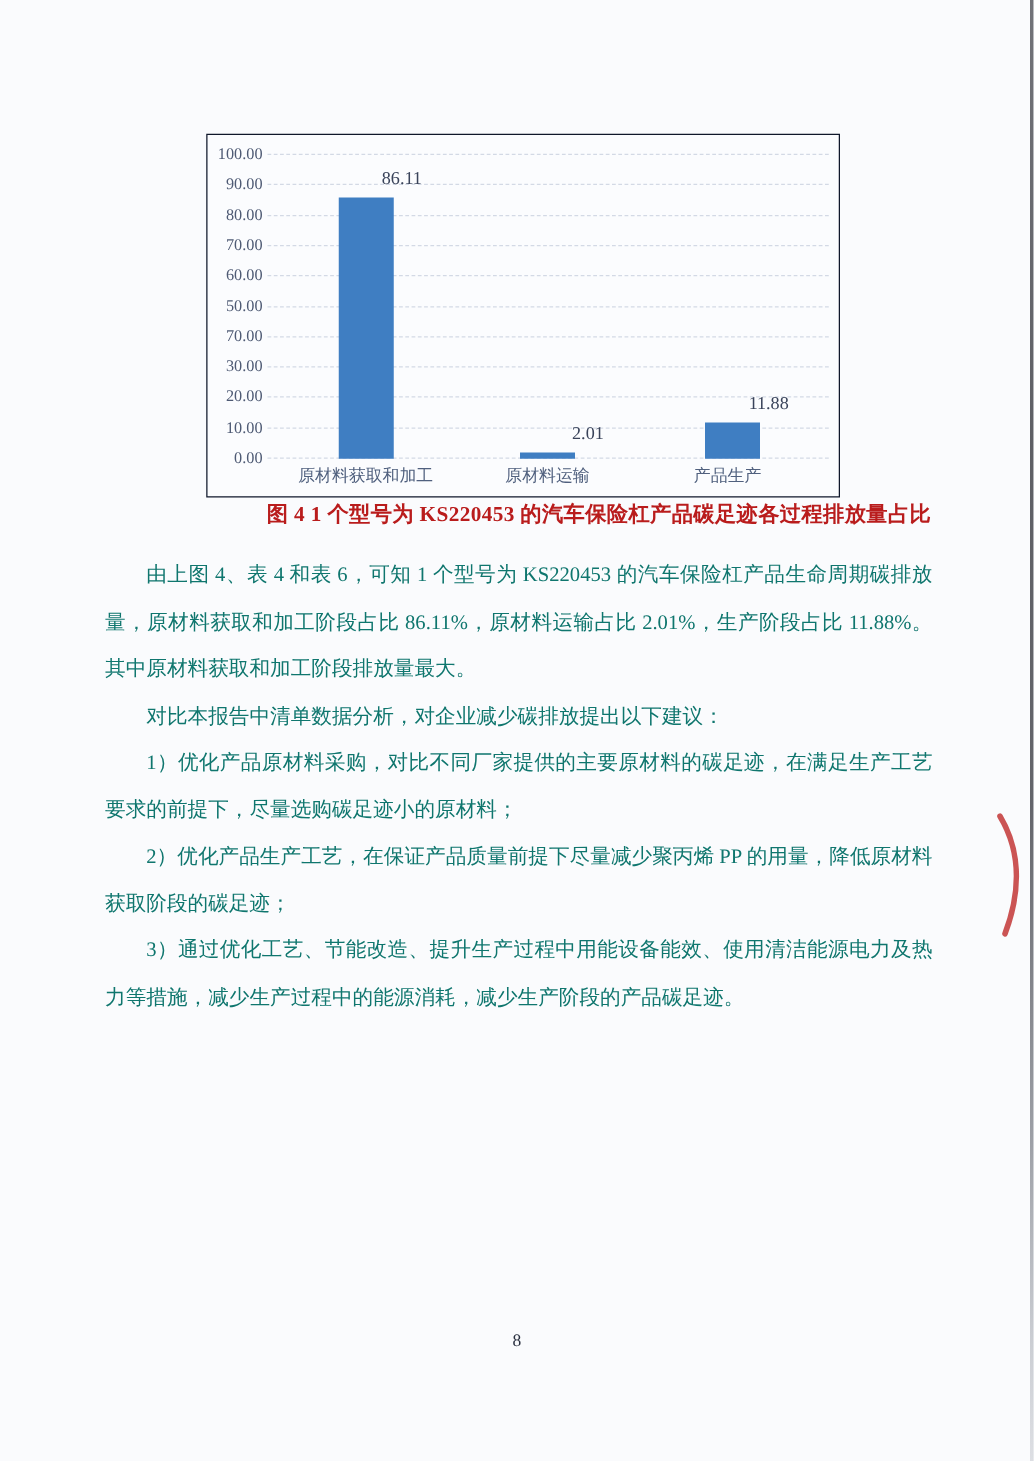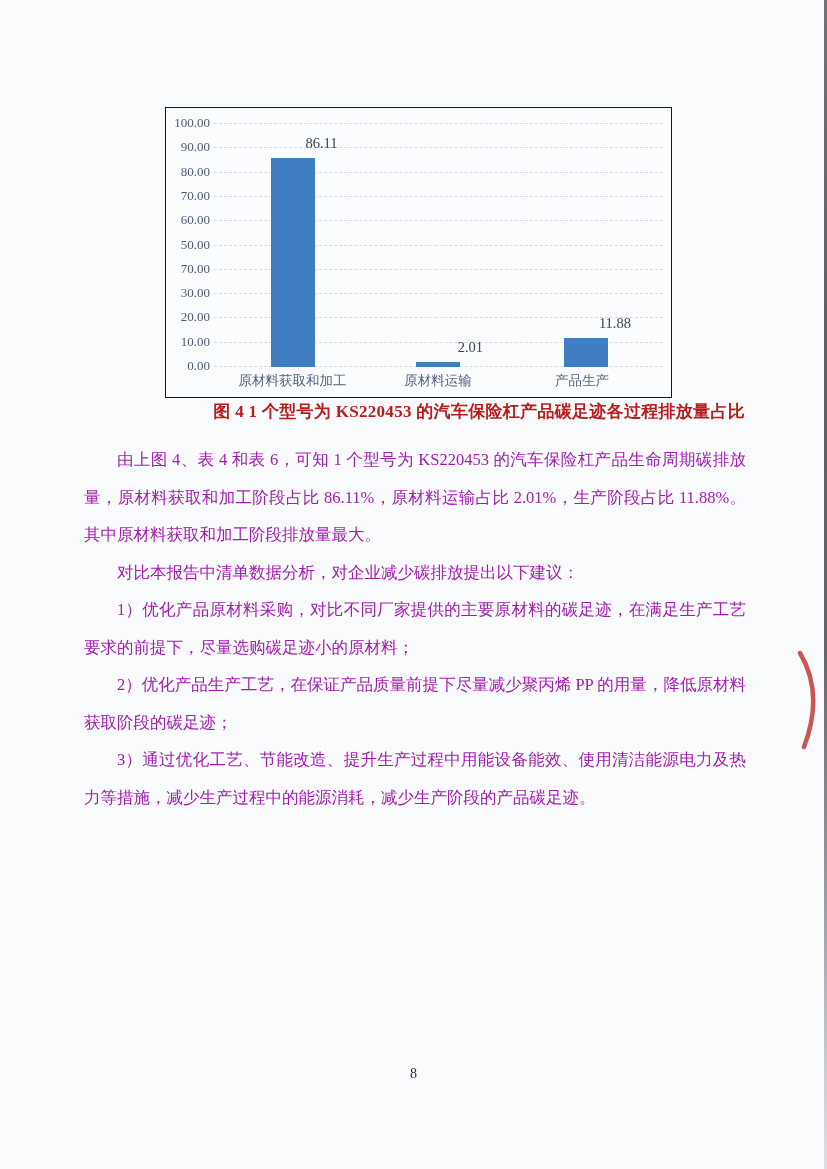--- a/index.html
+++ b/index.html
@@ -80,21 +80,21 @@
     font-size: 17px;
     color: #b91c1c;
     letter-spacing: 0.3px;
   }
   .body-text {
     position: absolute;
     left: 84px; top: 441px;
     width: 662px;
     font-size: 16.5px;
     line-height: 37.5px;
-    color: #a21caf;
+    color: #0f766e;
     text-align: justify;
   }
   .body-text p {
     text-indent: 2em;
     text-align: justify;
   }
 
   .page-number {
     position: absolute;
     left: 0; top: 1066px;

